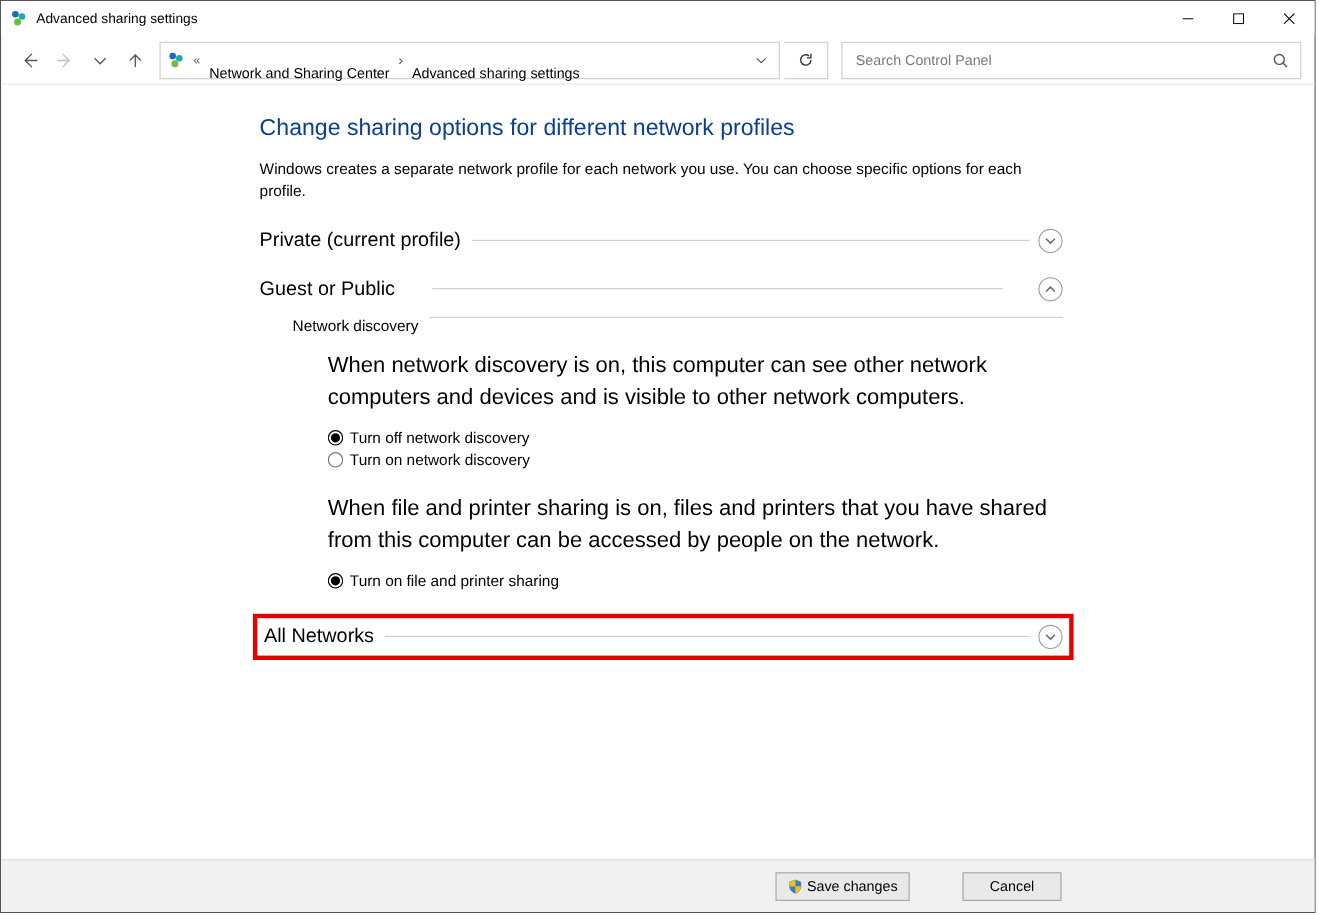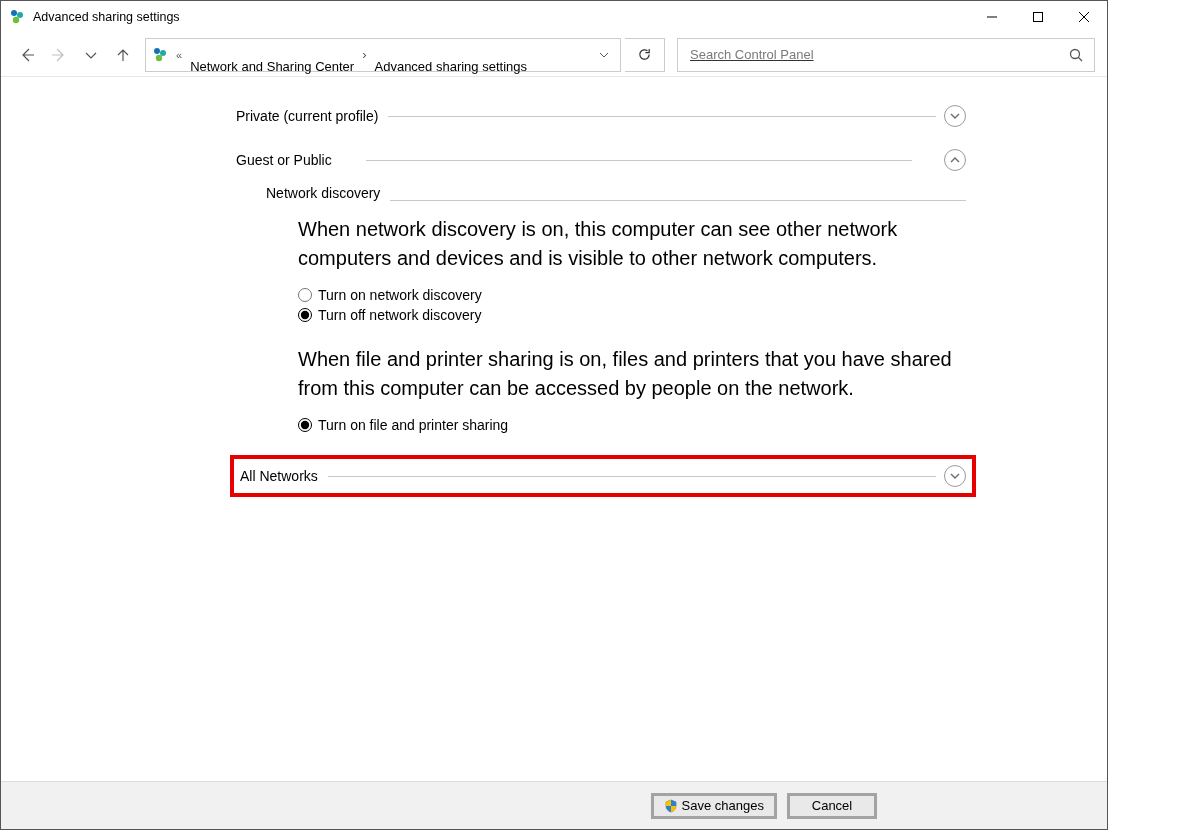--- a/index.html
+++ b/index.html
@@ -6,21 +6,21 @@
   html, body {
     margin: 0; padding: 0;
     width: 1199px; height: 832px;
     font-family: "Segoe UI", Tahoma, sans-serif;
     font-size: 13px;
     color: #000;
     background: #fff;
     overflow: hidden;
   }
   .window {
-    width: 1108px; height: 830px;
+    width: 1196px; height: 830px;
     border: 1px solid #555;
     display: flex; flex-direction: column;
     background: #fff;
     position: relative;
   }
   
   .titlebar {
     height: 32px;
     display: flex; align-items: center;
     padding-left: 8px;
@@ -76,21 +76,20 @@
     width: 418px; height: 34px;
     border: 1px solid #ccc;
     display: flex; align-items:center;
     padding: 0 10px;
     margin-left: 8px;
     color:#666;
   }
   .searchbox input {
     flex:1; border:none; outline:none; font-size:13px; color:#333;
     background:transparent;
-    text-decoration:underline;
   }
   .searchbox input::placeholder { color:#7a7a7a; }
   .searchbox .mag { width:16px; height:16px; color:#555; }
 
   
   .content {
     flex: 1;
     overflow: auto;
     padding: 28px 0 0 0;
   }
@@ -108,39 +107,39 @@
     font-size: 14px;
     color: #000;
     line-height: 1.45;
     margin-bottom: 24px;
   }
   .section-row {
     display: flex; align-items: center;
     margin-bottom: 8px;
   }
   .section-label {
-    font-size: 14px;
+    font-size: 18px;
     padding-right: 10px;
     white-space: nowrap;
   }
   .section-line {
     flex:1; height:1px; background:#c9c9c9;
   }
   .chev-circle {
     width: 22px; height: 22px;
     border: 1px solid #9a9a9a;
     border-radius: 50%;
     display: flex; align-items:center; justify-content:center;
     margin-left: 8px;
     color:#6a6a6a;
     flex-shrink:0;
   }
   .chev-circle svg { width:10px; height:10px; }
   .sub-block { margin-left: 30px; margin-top: 14px; margin-bottom: 22px; }
-  .sub-heading-row { display:flex; align-items:flex-end; margin-bottom:14px; }
+  .sub-heading-row { display:flex; align-items:flex-start; margin-bottom:14px; }
   .sub-heading { font-size:14px; padding-right:10px; white-space:nowrap; }
   .sub-indent { margin-left: 32px; }
   .sub-text { font-size:20px; line-height:1.45; margin-bottom:14px; }
   .radio-row { display:flex; align-items:center; margin-bottom:4px; font-size:14px; }
   .radio-row input { margin:0 6px 0 0; width:14px; height:14px; accent-color:#000; }
   .highlight-box {
     border: 4px solid #e60000;
     padding: 6px 6px 6px 6px;
     margin-top: 10px;
     margin-left: -6px;
@@ -152,26 +151,27 @@
     height: 48px;
     background: #f1f1f1;
     border-top: 1px solid #dcdcdc;
     display:flex; align-items:center; justify-content:flex-end;
     padding-right: 230px;
     gap: 10px;
   }
   .btn {
     height: 26px;
     min-width: 90px;
-    border: 3px solid #a3a3a3;
+    border: 1px solid #a3a3a3;
     background: #e9e9e9;
     display:flex; align-items:center; justify-content:center;
     font-size: 13px;
     padding: 0 10px;
     gap:4px;
+    margin-left:38px;
   }
 
   
   .app-icon-svg circle.blue { fill:#1670b8; }
   .app-icon-svg circle.teal { fill:#21a8a8; }
   .app-icon-svg circle.green { fill:#6cbf3c; }
 </style>
 </head>
 <body>
 
@@ -251,20 +251,22 @@
       <input type="text" placeholder="Search Control Panel" style="">
       <svg class="mag" viewBox="0 0 16 16">
           <circle cx="7" cy="7" r="4.5" fill="none" stroke="currentColor" stroke-width="1.3"></circle>
           <path d="M10.5 10.5 L14 14" stroke="currentColor" stroke-width="1.3"></path>
         </svg>
     </div>
   </div>
 
   <div class="content">
     <div class="inner">
+      <div class="page-title">Change sharing options for different network profiles</div>
+      <div class="page-desc">Windows creates a separate network profile for each network you use. You can choose specific options for each profile.</div>
 
       <div class="section-row">
         <span class="section-label">Private (current profile)</span>
         <div class="section-line"></div>
         <div class="chev-circle">
           <svg viewBox="0 0 10 10">
               <path d="M1 3 L5 7 L9 3" fill="none" stroke="currentColor" stroke-width="1.4"></path>
             </svg>
         </div>
       </div>
@@ -280,26 +282,26 @@
       </div>
 
       <div class="sub-block">
         <div class="sub-heading-row">
           <span class="sub-heading">Network discovery</span>
           <div class="section-line"></div>
         </div>
         <div class="sub-indent">
           <div class="sub-text">When network discovery is on, this computer can see other network computers and devices and is visible to other network computers.</div>
           <label class="radio-row">
+            <input type="radio" name="nd" checked="" style="">
+            <span>Turn off network discovery</span>
+          </label>
+          <label class="radio-row">
             <input type="radio" name="nd" style="">
             <span>Turn on network discovery</span>
-          </label>
-          <label class="radio-row">
-            <input type="radio" name="nd" checked="" style="">
-            <span>Turn off network discovery</span>
           </label>
         </div>
       </div>
 
       <div class="sub-block">
         <div class="sub-indent">
           <div class="sub-text">When file and printer sharing is on, files and printers that you have shared from this computer can be accessed by people on the network.</div>
           <label class="radio-row">
             <input type="radio" name="fp" checked="" style="">
             <span>Turn on file and printer sharing</span>

